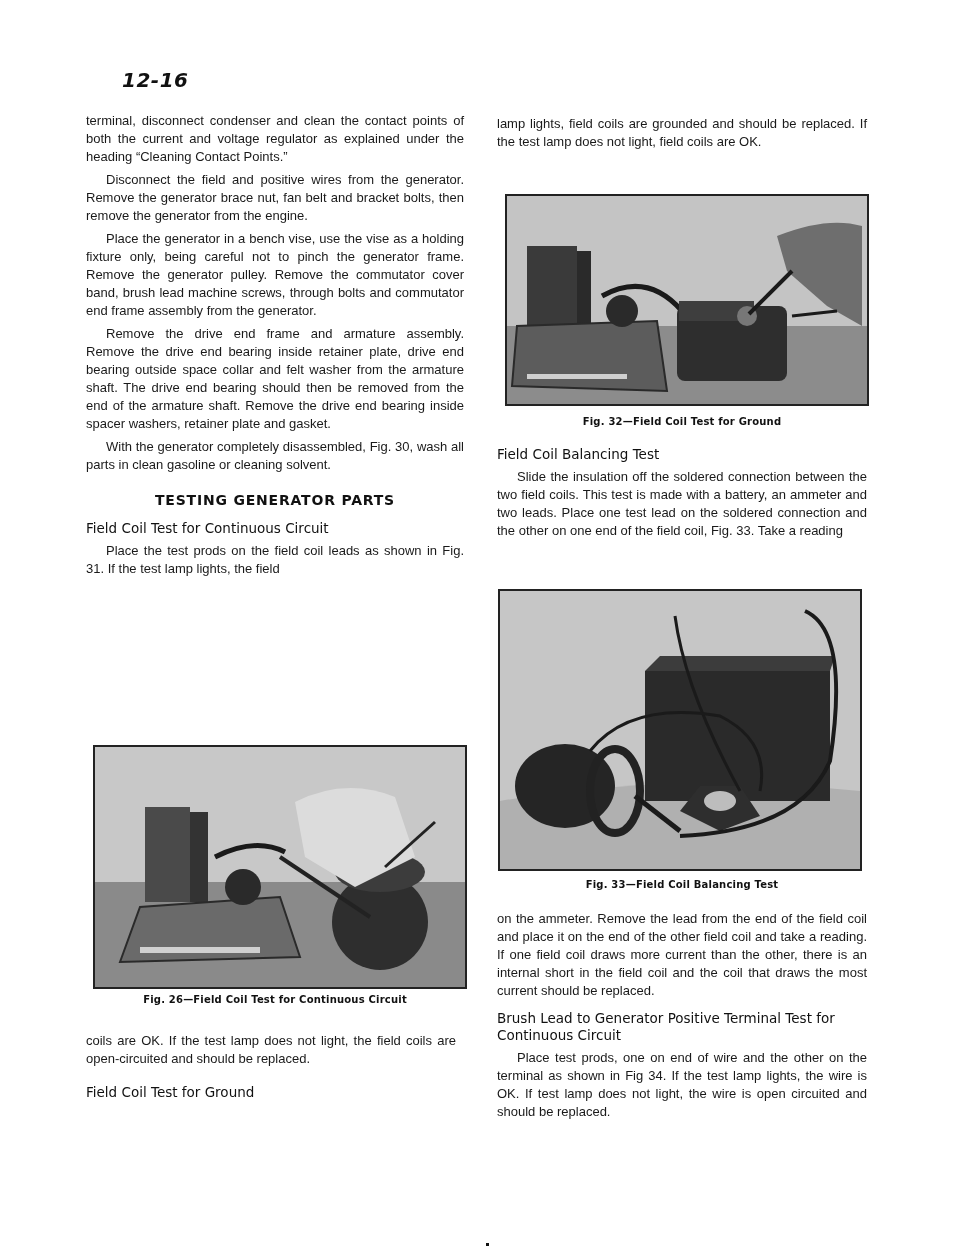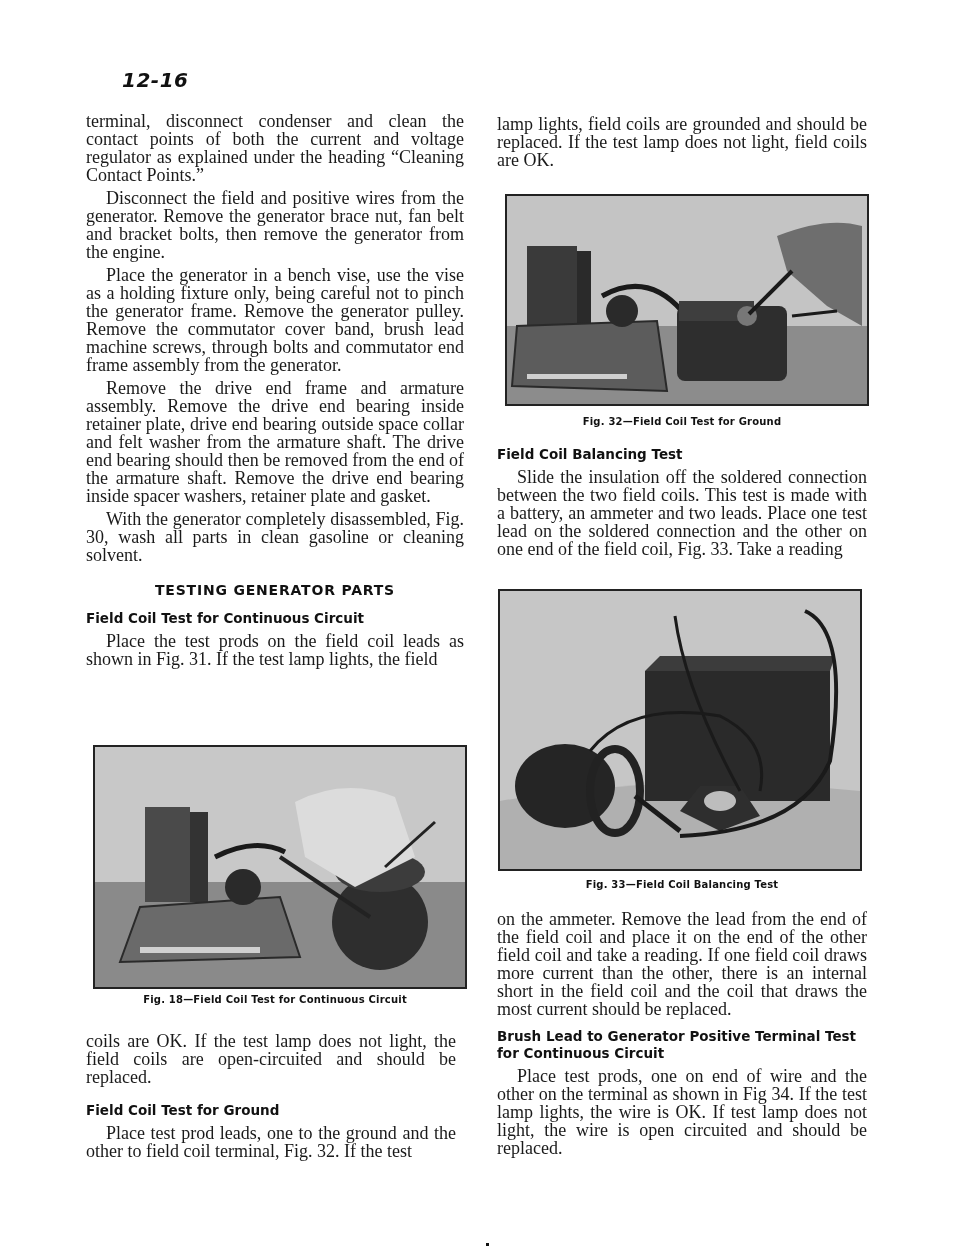--- a/index.html
+++ b/index.html
@@ -4,26 +4,26 @@
 <style>
   html, body { margin: 0; padding: 0; background: #ffffff; }
   body { width: 970px; height: 1253px; position: relative; overflow: hidden; color: #1a1a1a; }
 
   #page-number { position: absolute; left: 86px; top: 68px; font-family: "DejaVu Sans", sans-serif; font-weight: bold; font-style: italic; font-size: 20px; letter-spacing: 0.5px; color: #111; margin-left: 36px; }
 
   .col { position: absolute; width: 378px; }
   #col-left  { left: 86px;  top: 112px; }
   #col-right { left: 497px; top: 115px; width: 370px; }
 
-  p.body { margin: 0; font-family: Liberation Serif, serif; font-size: 18px; line-height: 18px; text-align: justify; text-indent: 20px; }
+  p.body { margin: 0; font-family: Liberation Sans, sans-serif; font-size: 13px; line-height: 18px; text-align: justify; text-indent: 20px; }
   p.body.noindent { text-indent: 0; }
   p.body + p.body { margin-top: 5px; }
 
   h2.section { margin: 18px 0 9px 0; font-family: "DejaVu Sans", sans-serif; font-weight: bold; font-size: 14px; text-align: center; letter-spacing: 0.8px; color: #111; }
-  h3.sub { margin: 12px 0 5px 0; font-family: "DejaVu Sans", sans-serif; font-weight: bold; font-size: 13.5px; line-height: 17px; color: #111; }
+  h3.sub { margin: 12px 0 5px 0; font-family: "DejaVu Sans", sans-serif; font-weight: normal; font-size: 13.5px; line-height: 17px; color: #111; }
 
   .figure { position: relative; border: 2px solid #222; background: #bdbdbd; overflow: hidden; }
   .figure svg { display: block; width: 100%; height: 100%; }
   .caption { font-family: "DejaVu Sans", sans-serif; font-weight: bold; font-size: 10px; text-align: center; color: #111; letter-spacing: 0.2px; }
 
   #fig31 { position: absolute; left: 93px; top: 745px; width: 370px; height: 240px; }
   #fig31-cap { position: absolute; left: 86px; top: 994px; width: 378px; }
   #fig32 { position: absolute; left: 505px; top: 194px; width: 360px; height: 208px; }
   #fig32-cap { position: absolute; left: 497px; top: 416px; width: 370px; }
   #fig33 { position: absolute; left: 498px; top: 589px; width: 360px; height: 278px; }
@@ -62,26 +62,25 @@
     <rect x="45" y="200" width="120" height="6" fill="#d0d0d0"></rect>
     <circle cx="148" cy="140" r="18" fill="#2a2a2a"></circle>
     <path d="M120 110 Q160 90 190 105" stroke="#1a1a1a" stroke-width="5" fill="none"></path>
     <ellipse cx="285" cy="175" rx="48" ry="48" fill="#2e2e2e"></ellipse>
     <ellipse cx="285" cy="125" rx="45" ry="20" fill="#3c3c3c"></ellipse>
     <path d="M200 55 Q250 30 300 50 L320 110 L260 140 L210 110 Z" fill="#dcdcdc"></path>
     <line x1="185" y1="110" x2="275" y2="170" stroke="#222" stroke-width="4"></line>
     <line x1="340" y1="75" x2="290" y2="120" stroke="#222" stroke-width="3"></line>
   </svg>
 </div>
-<div id="fig31-cap" class="caption">Fig. 18—Field Coil Test for Continuous Circuit</div>
+<div id="fig31-cap" class="caption">Fig. 26—Field Coil Test for Continuous Circuit</div>
 
 <div id="left-lower" class="col">
   <p class="body noindent">coils are OK. If the test lamp does not light, the field coils are open-circuited and should be replaced.</p>
   <h3 class="sub" style="margin-top:16px">Field Coil Test for Ground</h3>
-  <p class="body">Place test prod leads, one to the ground and the other to field coil terminal, Fig. 32. If the test</p>
 </div>
 
 <div id="col-right" class="col">
   <p class="body noindent">lamp lights, field coils are grounded and should be replaced. If the test lamp does not light, field coils are OK.</p>
 </div>
 
 <div id="fig32" class="figure">
   <svg viewBox="0 0 360 208" preserveAspectRatio="none">
     <rect x="0" y="0" width="360" height="208" fill="#c4c4c4"></rect>
     <rect x="0" y="130" width="360" height="78" fill="#8c8c8c"></rect>

